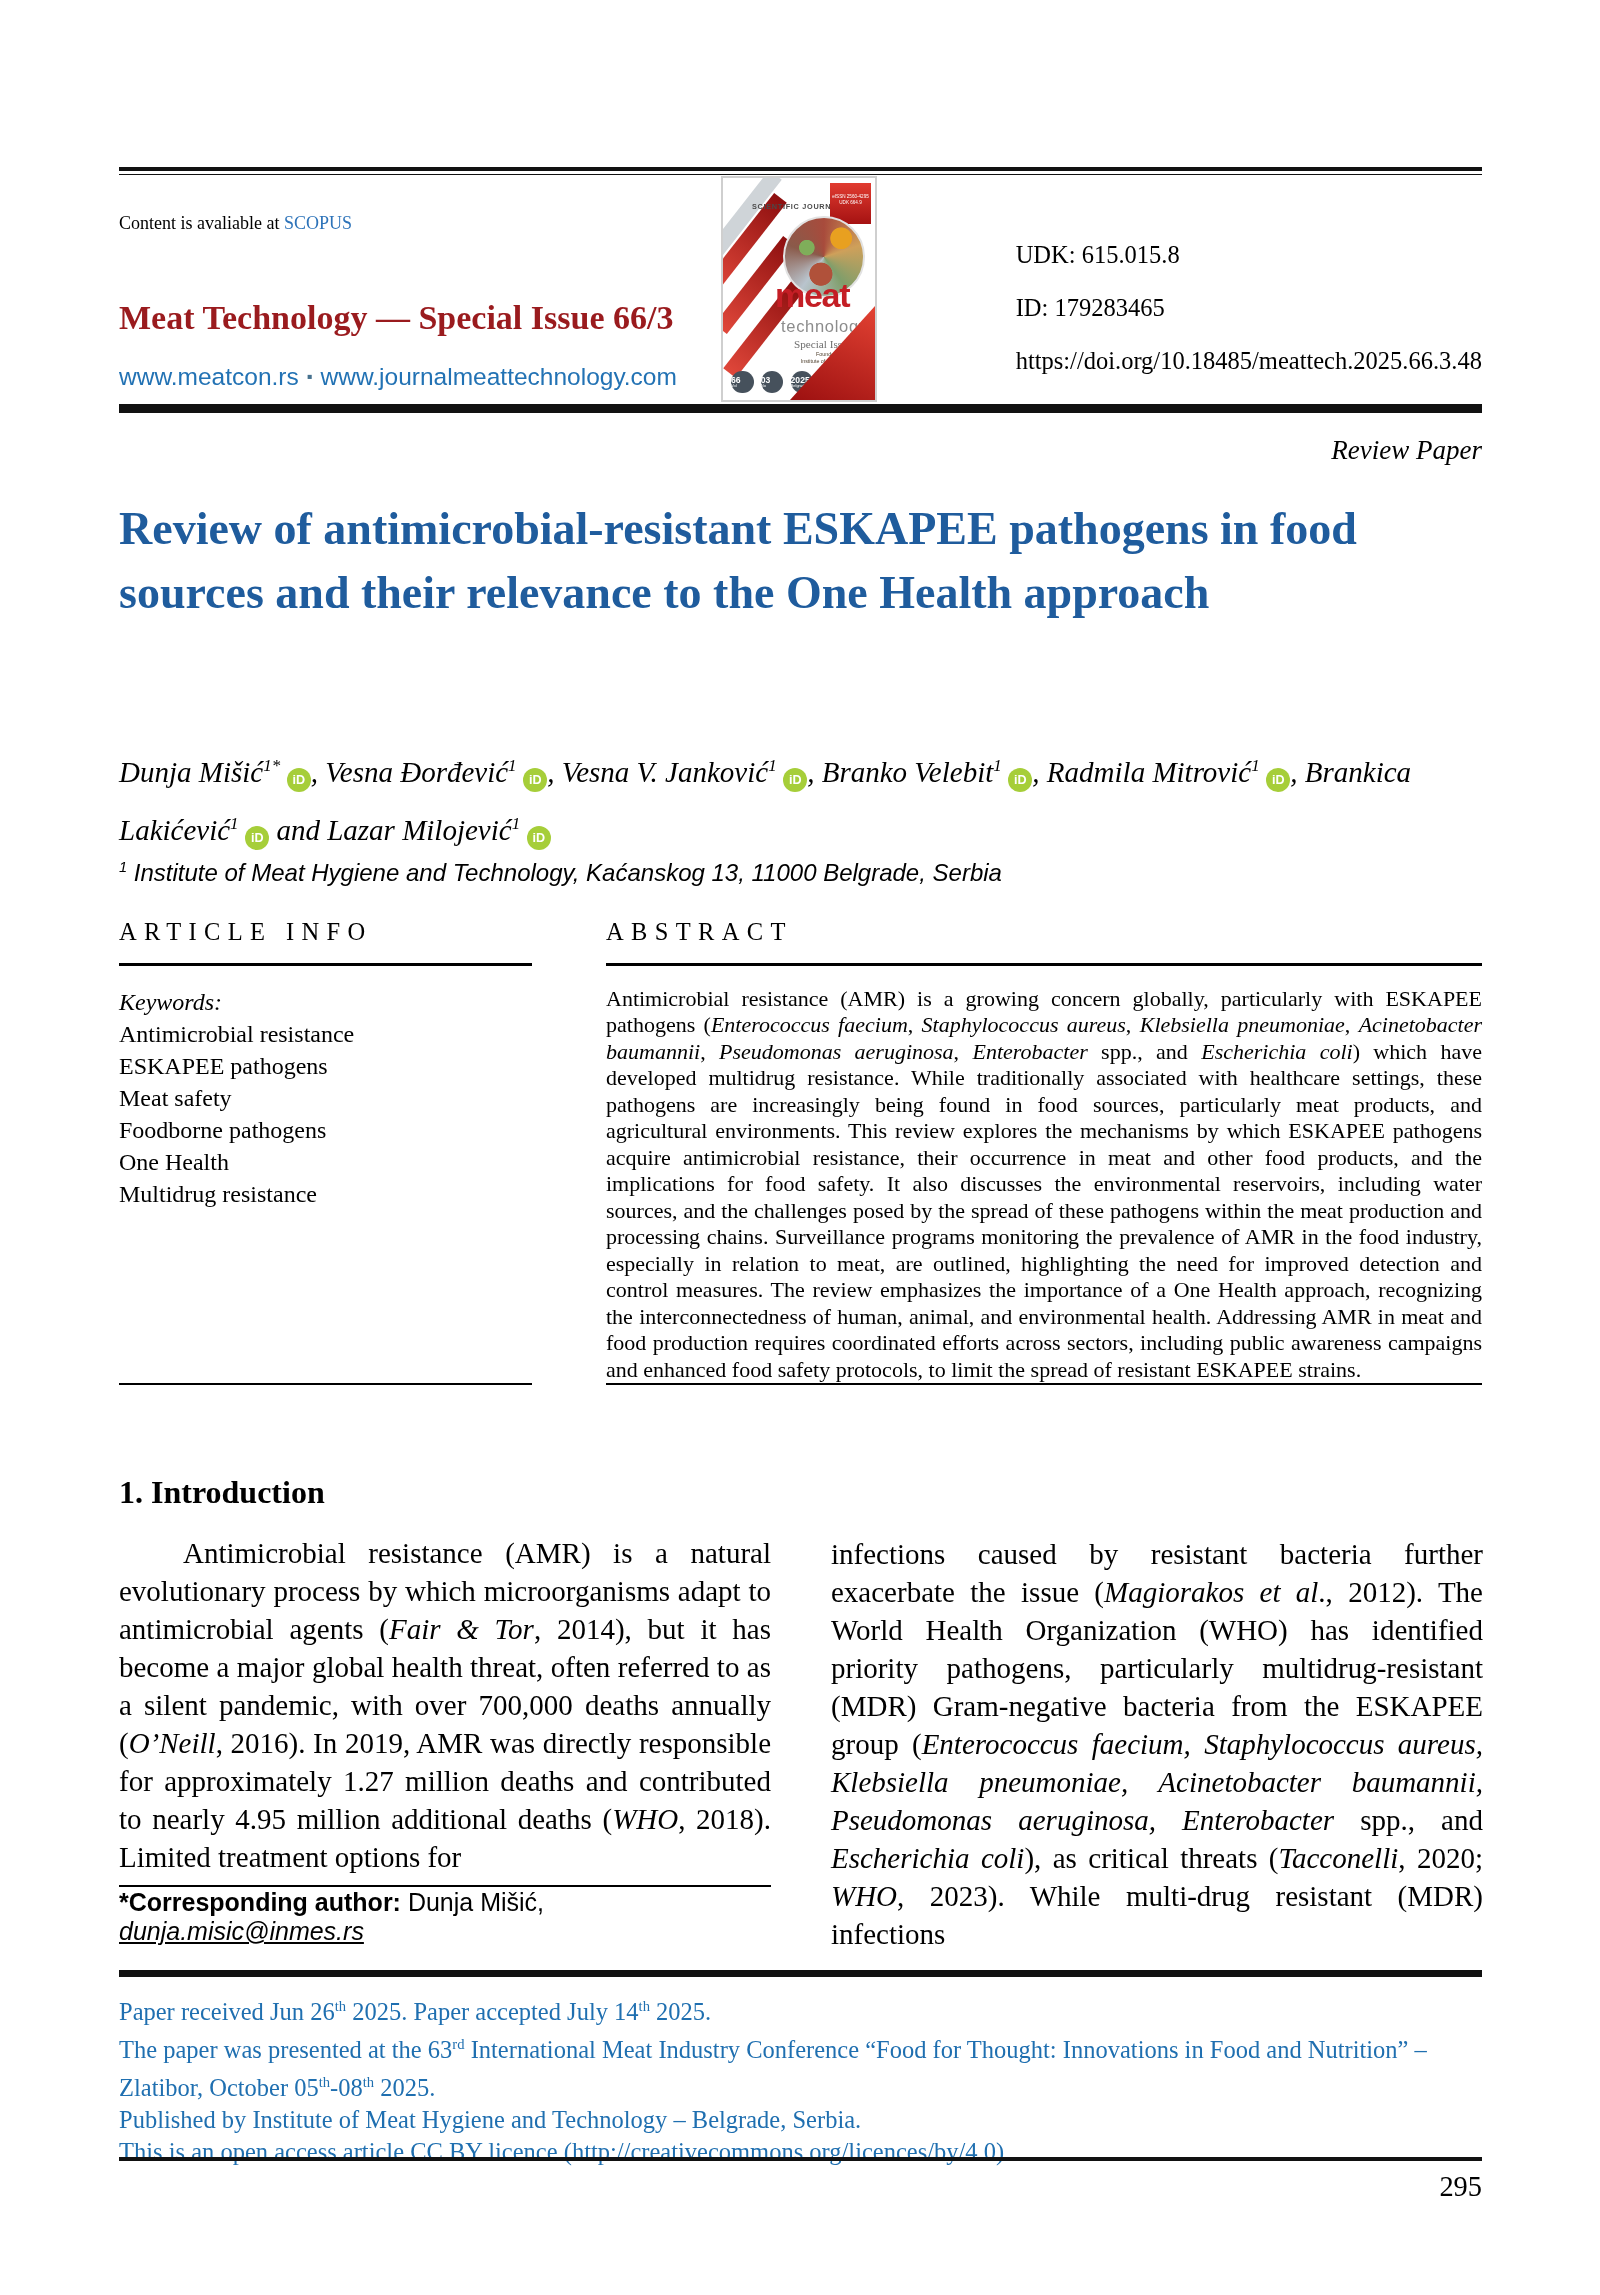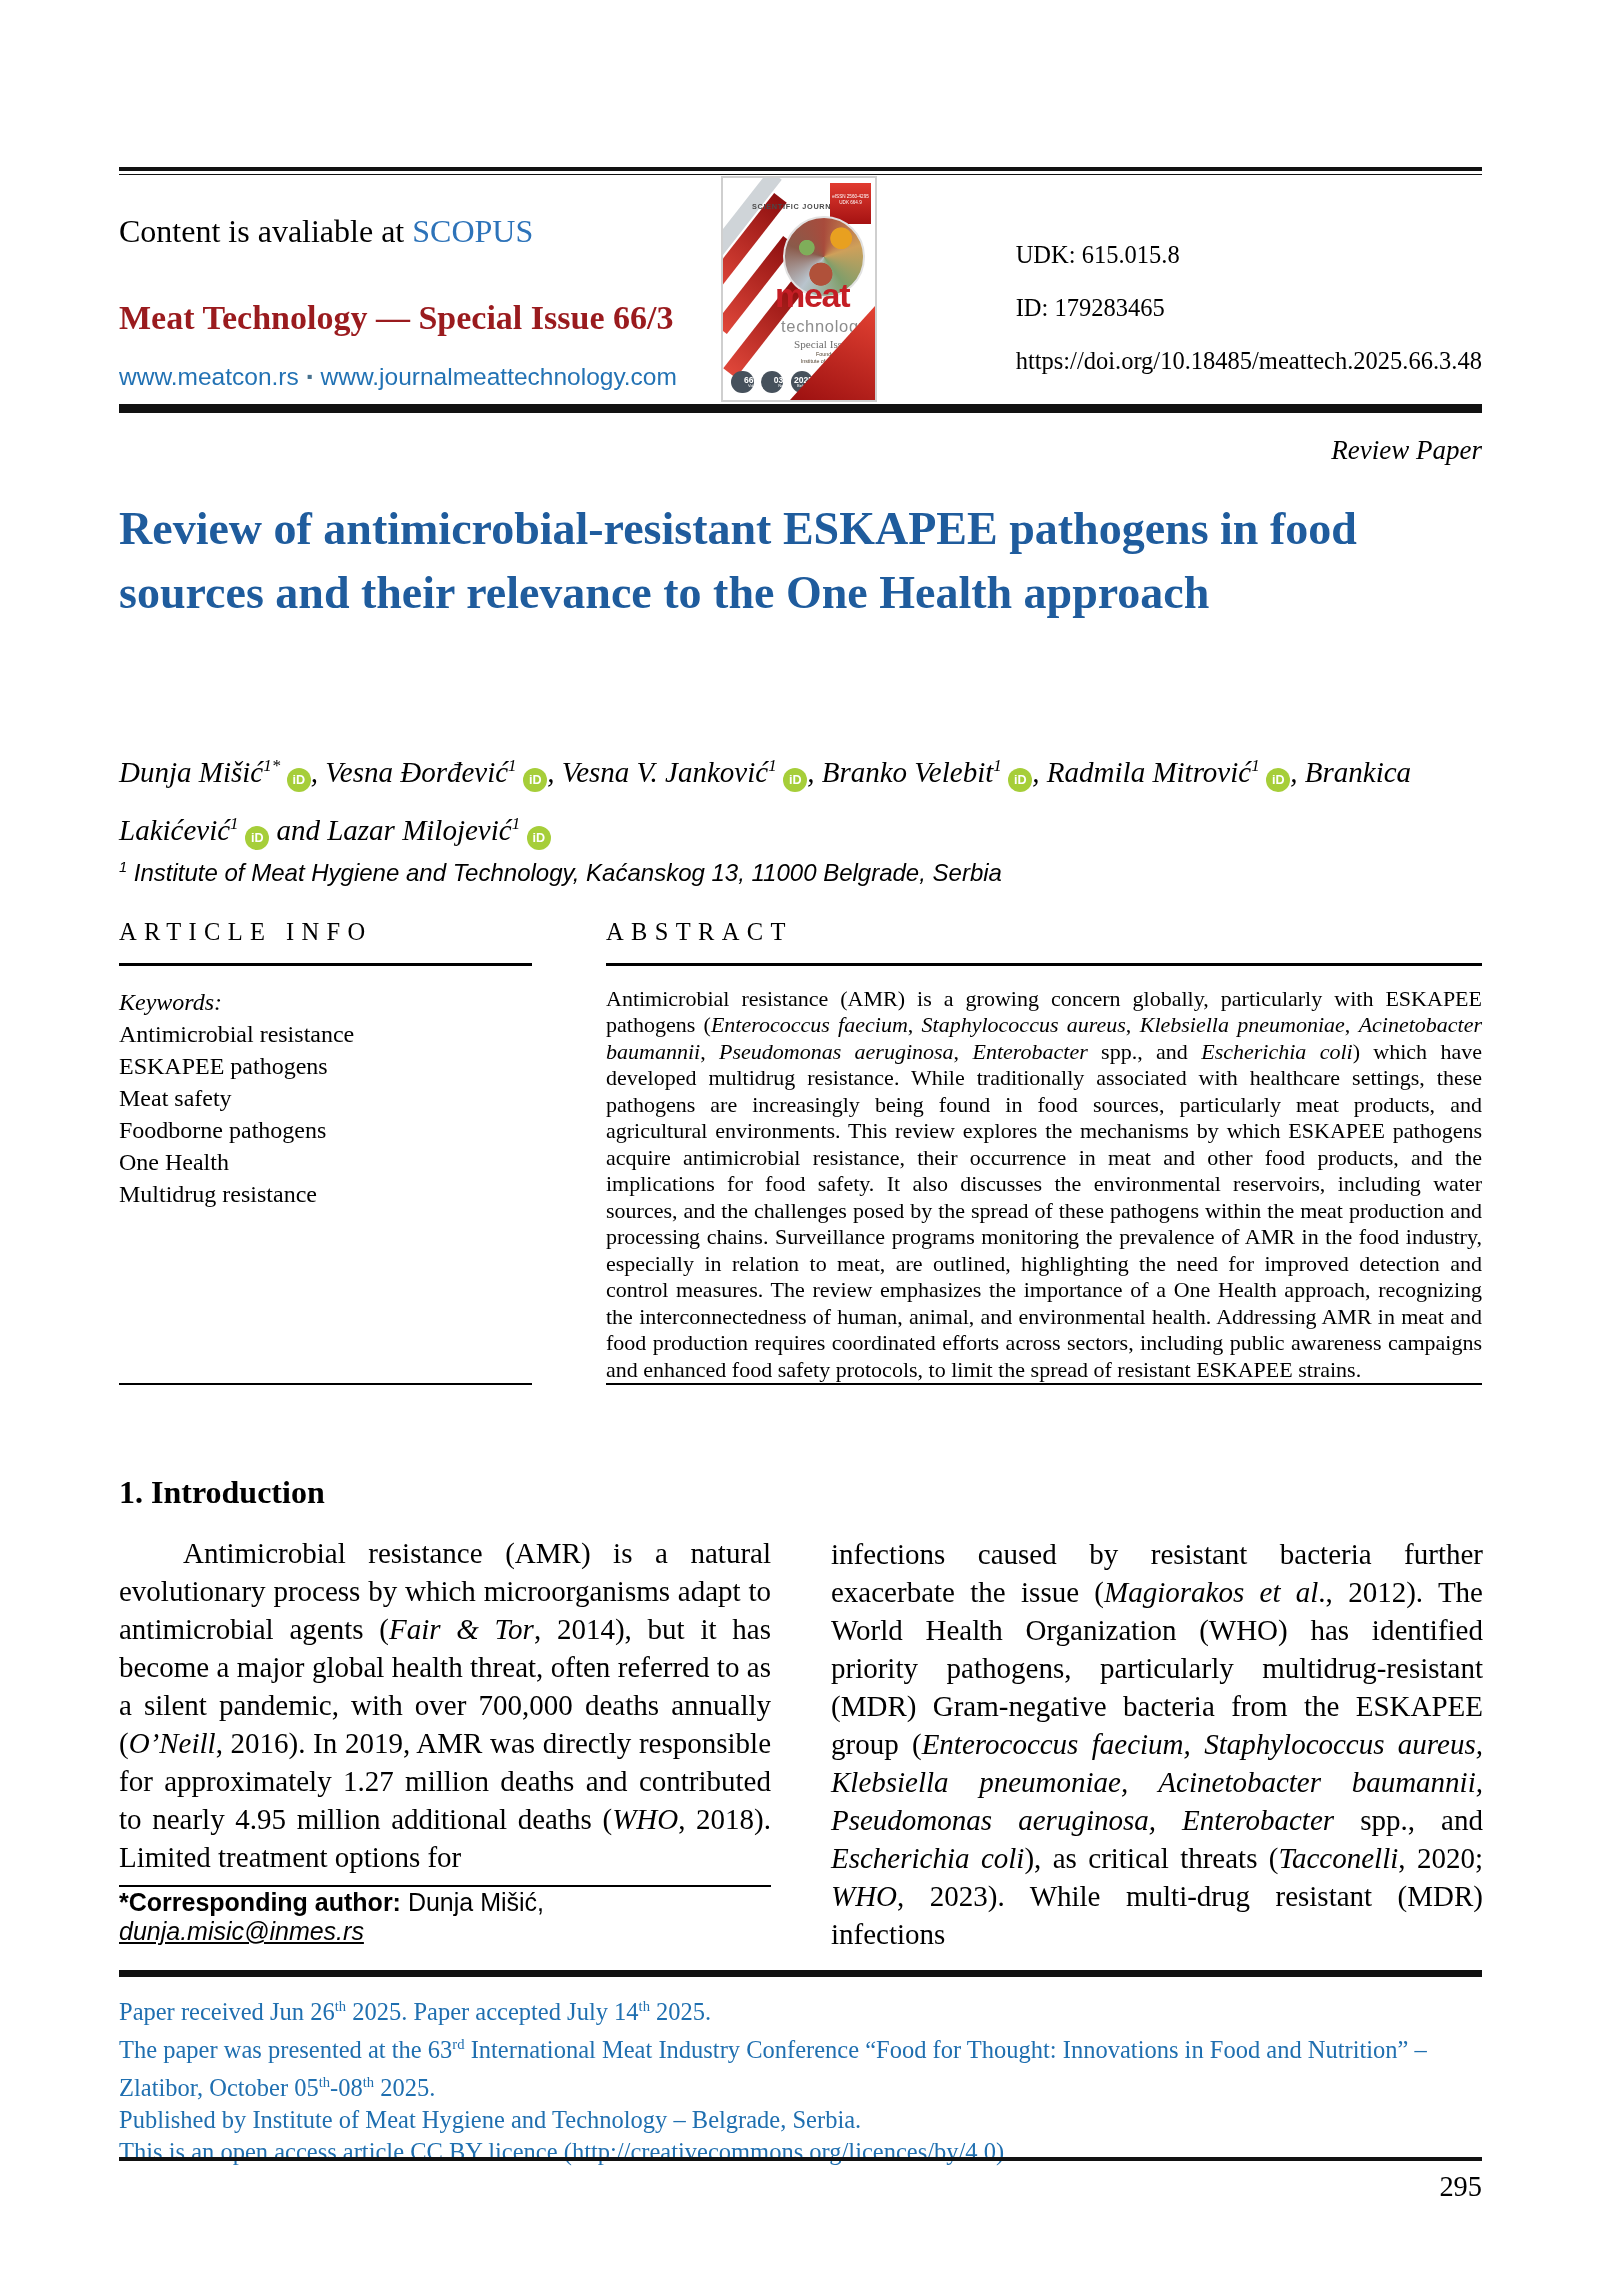--- a/index.html
+++ b/index.html
@@ -8,21 +8,21 @@
   a { color:inherit; text-decoration:none; }
 
   
   .rule-top    { position:absolute; left:119px; right:119px; top:167px; height:3.3px;
                  border-top:4px solid #111; border-bottom:1.3px solid #111; }
   .rule-header { position:absolute; left:119px; right:119px; top:404px; height:8.6px; background:#111; }
   .rule-thick  { position:absolute; left:119px; right:119px; top:1970px; height:6.6px; background:#111; }
   .rule-page   { position:absolute; left:119px; right:119px; top:2157px; height:4px; background:#111; }
 
   
-  .avail  { position:absolute; left:119px; top:213px; font-size:32px; }
+  .avail  { position:absolute; left:119px; top:213px; font-size:18px; }
   .avail a { color:#2d73b9; }
   .jtitle { position:absolute; left:119px; top:299px; font-size:34px; font-weight:bold; color:#9a1b1e; }
   .urls   { position:absolute; left:119px; top:363px; font-family:"Liberation Sans",sans-serif; font-size:24.5px; }
   .urls a { color:#2272b4; }
   .urls .sq { color:#46718e; font-size:16.5px; margin:0 8px; vertical-align:3.3px; }
   .hr-right { position:absolute; right:119px; top:228px; text-align:left; 
               font-size:24.5px; line-height:53px; }
 
   
   .cover { position:absolute; left:721px; top:176px; width:152px; height:222px; background:#fff;
@@ -46,21 +46,21 @@
                  radial-gradient(circle at 46% 72%, #b0513a 0 16%, rgba(0,0,0,0) 17%),
                  conic-gradient(#a84b3c,#cfa05a,#7f9e6b,#b9c4cd,#8a5a4a,#a84b3c); }
   .cover-meat { position:absolute; top:98px; left:52px; font-size:34px; font-weight:bold;
                 color:#c41e25; letter-spacing:-1.3px; }
   .cover-tech { position:absolute; top:139px; left:58px; font-size:16.5px; color:#8c8c8c; letter-spacing:0.7px; }
   .cover-si   { position:absolute; top:160px; left:71px; font-size:11.2px; color:#6f6f6f;
                 font-family:"Liberation Serif",serif; }
   .cover-founder { position:absolute; top:173px; right:5.3px; width:69px; font-size:5.3px; color:#50412f;
                 text-align:right; line-height:1.3; }
   .cover-badges { position:absolute; bottom:6.6px; left:8px; display:flex; gap:7.3px; }
-  .badge { display:flex; flex-direction:column; align-items:flex-end; justify-content:center;
+  .badge { display:flex; flex-direction:column; align-items:flex-start; justify-content:center;
            width:22.5px; height:22.5px; border-radius:50%; background:#46515c; color:#fff; }
   .badge .n { font-size:8.6px; font-weight:bold; line-height:8.6px; }
   .badge .l { font-size:4px; line-height:4.6px; }
   .cover-corner { position:absolute; right:0; bottom:0; width:85px; height:94px;
                 clip-path:polygon(100% 0,100% 100%,0 100%);
                 background:linear-gradient(205deg,#e34233,#9c1010); }
 
   
   .review-paper { position:absolute; right:119px; top:435px; font-style:italic; font-size:27px;text-align:right; }
   .title   { position:absolute; left:119px; width:1363px; top:497px; margin:0;

